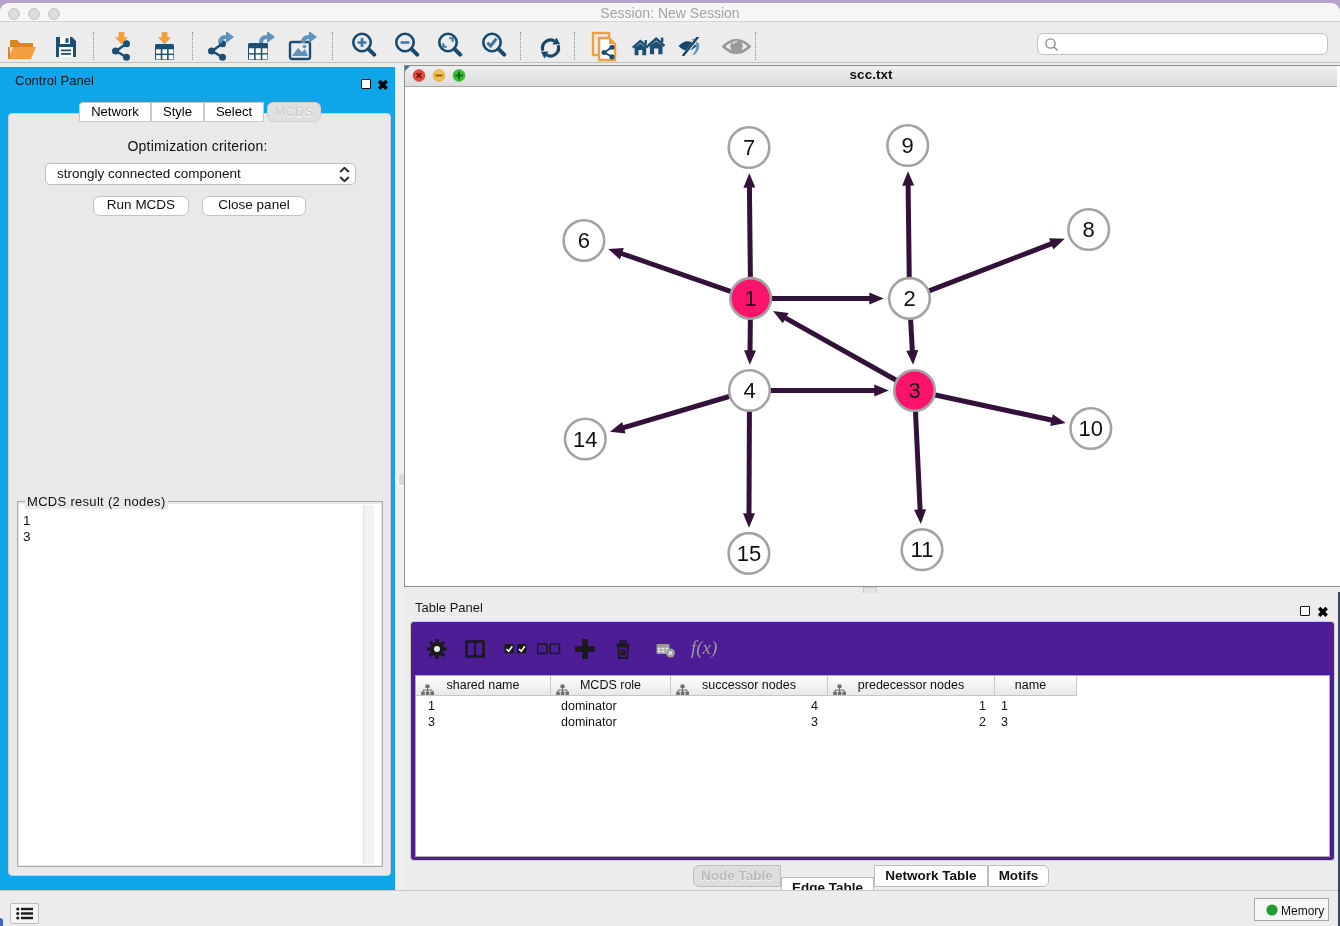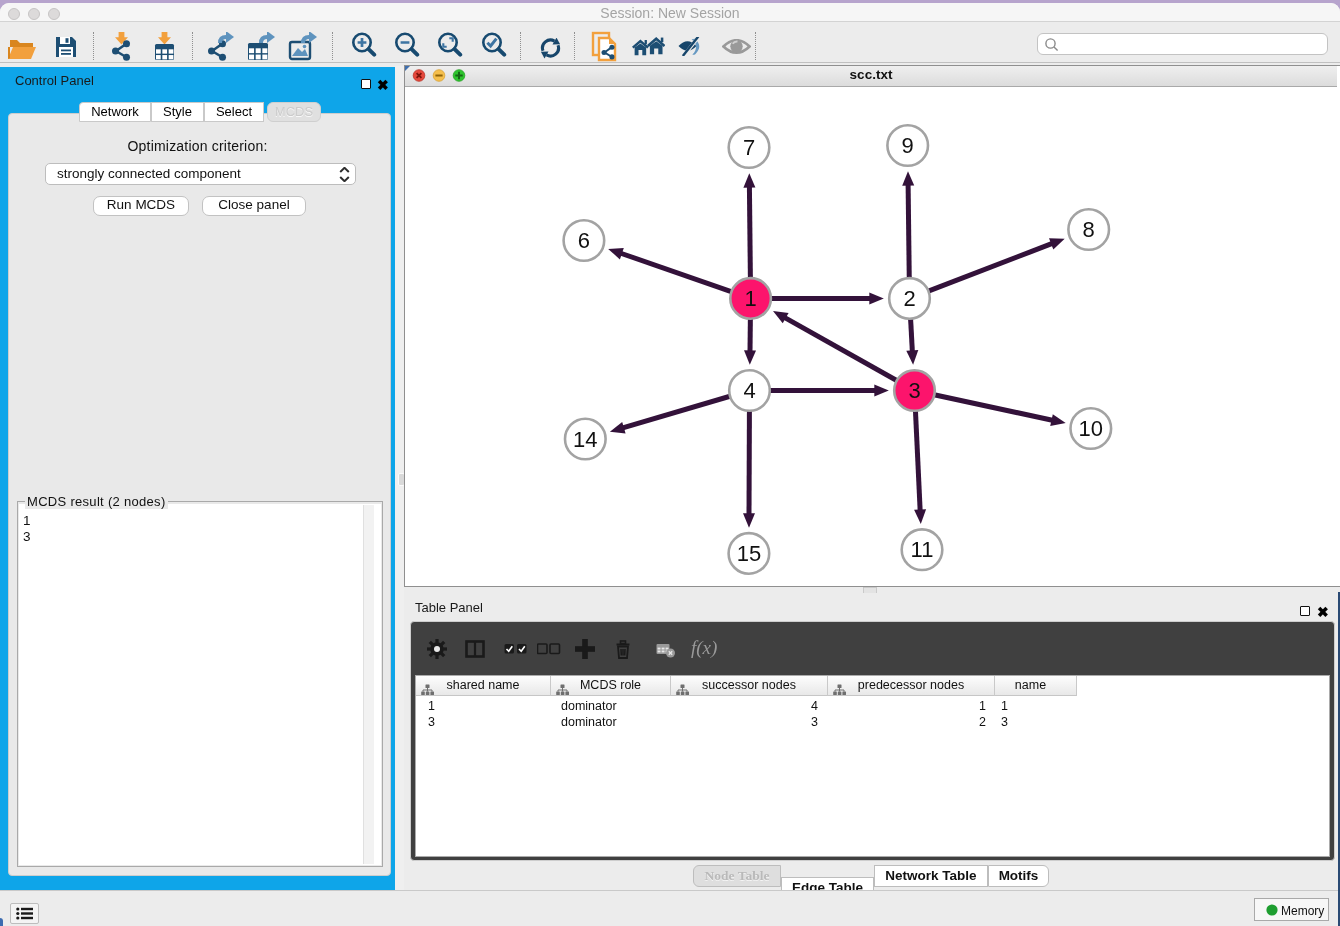--- a/index.html
+++ b/index.html
@@ -43,21 +43,21 @@
 
 #netwin{position:absolute;left:404px;top:62px;width:1018px;height:522px;background:#fff;
  border:1px solid #8f8f8f;}
 #nettitle{position:absolute;left:0;top:0;width:932px;height:21px;
  background:linear-gradient(#efefef,#dcdcdc);border-bottom:1px solid #a9a9a9;}
 #nettitle .t{position:absolute;left:0;right:0;top:1px;text-align:center;font-size:13.5px;font-weight:bold;color:#111;}
 #netcontent{position:absolute;left:0;top:22px;width:932px;height:498px;background:#fff;}
 
 #tpanel{position:absolute;left:404px;top:590px;width:936px;height:300px;background:#ececec;}
 #tp-title{position:absolute;left:11px;top:7px;}
-#tp-box{position:absolute;left:6px;top:28px;width:925px;height:240px;background:#404040;
+#tp-box{position:absolute;left:6px;top:28px;width:925px;height:240px;background:#4c1d95;
  border:1px solid #cdcdcd;border-radius:4px;}
 #tp-table{position:absolute;left:4px;top:53px;width:915px;height:182px;background:#fff;
  border:1px solid #ababab;}
 #thead{position:absolute;left:0;top:0;width:913px;height:21px;
  background:#fff;font-size:12.5px;color:#111;}
 .th{position:absolute;top:0;height:20px;border-right:1px solid #c9c9c9;border-bottom:1px solid #c6c6c6;
  background:linear-gradient(#fdfdfd,#e8e8e8);text-align:center;line-height:18px;}
 .treeicn{position:absolute;top:4px;}
 .trow{position:absolute;font-size:12.5px;color:#111;height:16px;line-height:16px;}
 #tp-tabs{position:absolute;left:0;top:272px;width:936px;height:23px;}
@@ -442,21 +442,21 @@
         <div class="trow" style="left:412px;top:22px;width:158px;text-align:right;">1</div>
         <div class="trow" style="left:585px;top:22px;">1</div>
         <div class="trow" style="left:12px;top:38px;">3</div>
         <div class="trow" style="left:145px;top:38px;">dominator</div>
         <div class="trow" style="left:255px;top:38px;width:147px;text-align:right;">3</div>
         <div class="trow" style="left:412px;top:38px;width:158px;text-align:right;">2</div>
         <div class="trow" style="left:585px;top:38px;">3</div>
       </div>
     </div>
     <div id="tp-tabs">
-      <div class="btab" style="left:289px;width:88px;border-radius:6px 0 0 6px;background:#dedede;color:#b9b9b9;text-shadow:0 1px 0 #f5f5f5;font-family:Liberation Serif, serif;">Node Table</div>
+      <div class="btab" style="left:289px;width:88px;border-radius:6px 0 0 6px;background:#dedede;color:#b9b9b9;text-shadow:0 1px 0 #f5f5f5;">Node Table</div>
       <div class="btab" style="left:377px;width:93px;margin-top:12px;">Edge Table</div>
       <div class="btab" style="left:470px;width:114px;">Network Table</div>
       <div class="btab" style="left:584px;width:61px;border-radius:0 6px 6px 0;">Motifs</div>
     </div>
   </div>
   <div id="statusbar">
     <div id="listbtn">
         <svg width="17" height="13" viewBox="0 0 17 13" style="position:absolute;left:5px;top:3px;">
           <g fill="#1a1a1a">
             <circle cx="1.8" cy="2" r="1.6"></circle>

